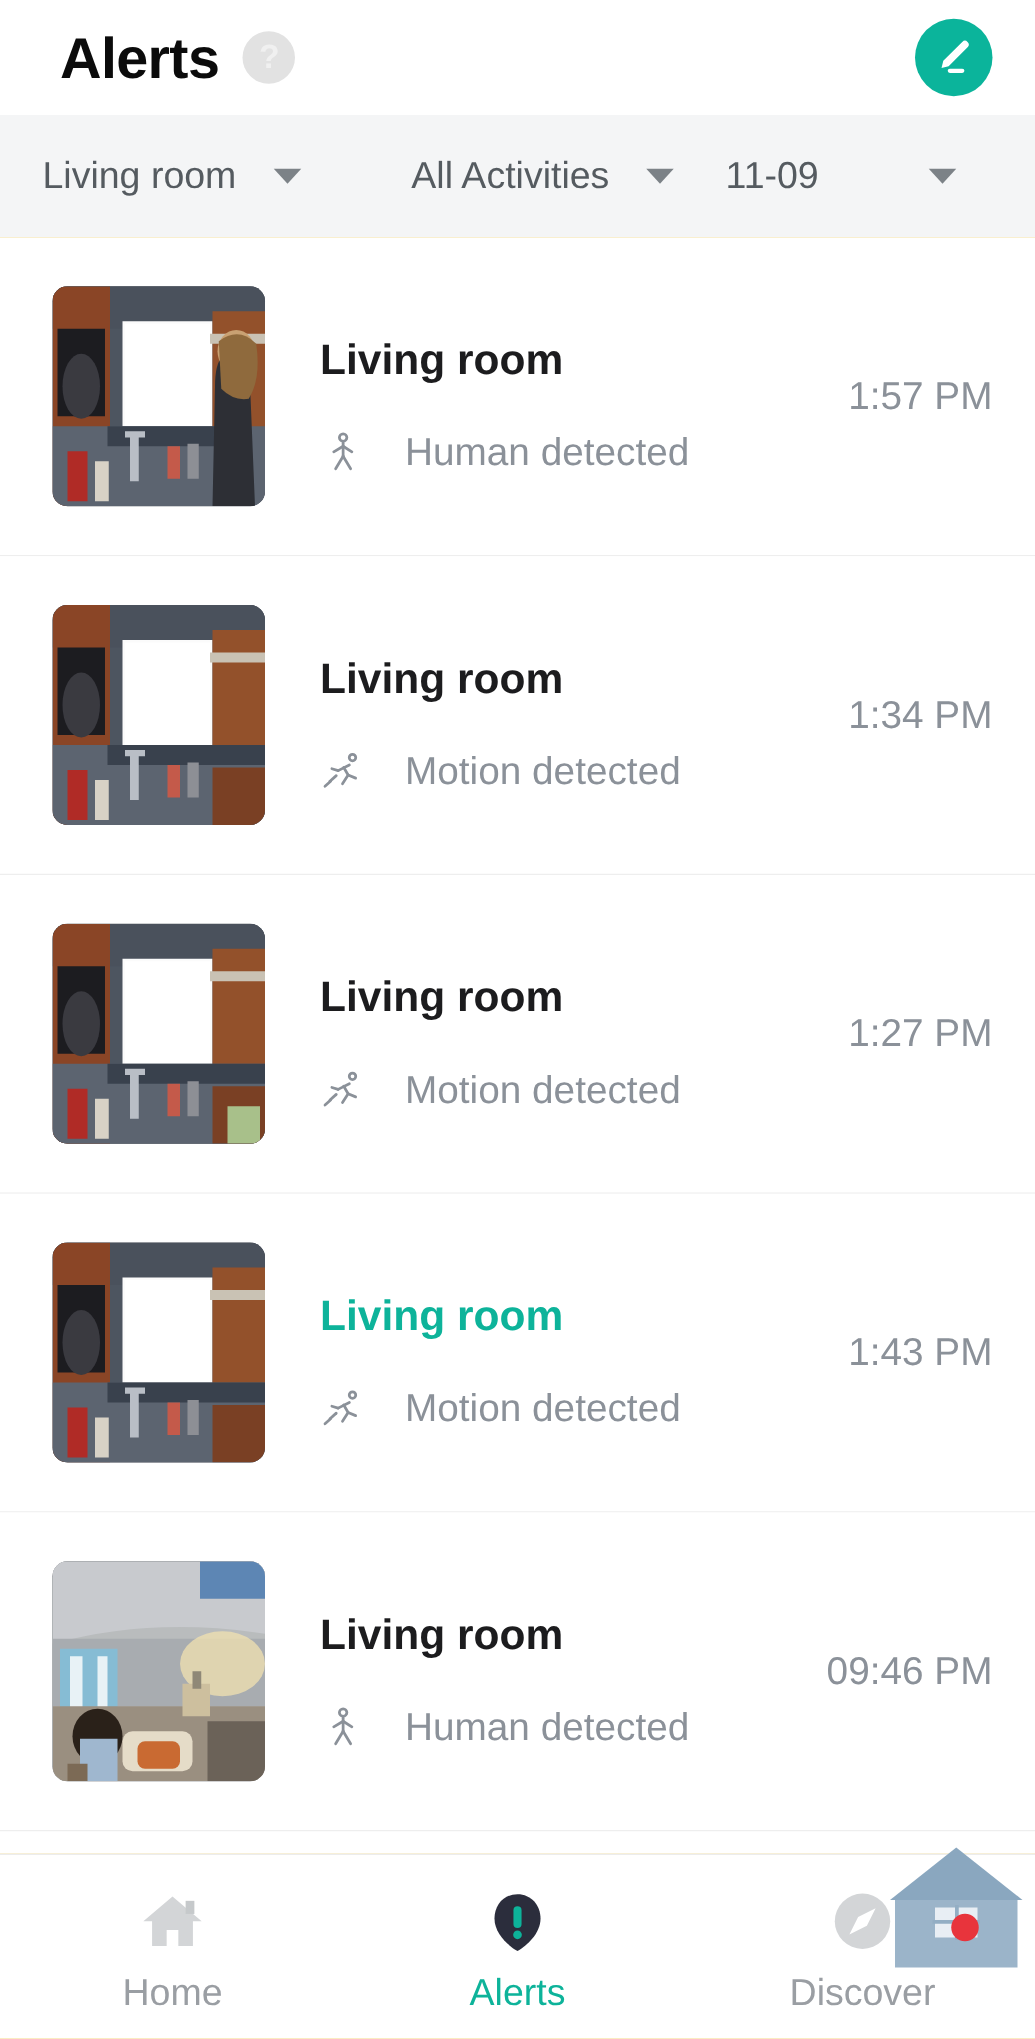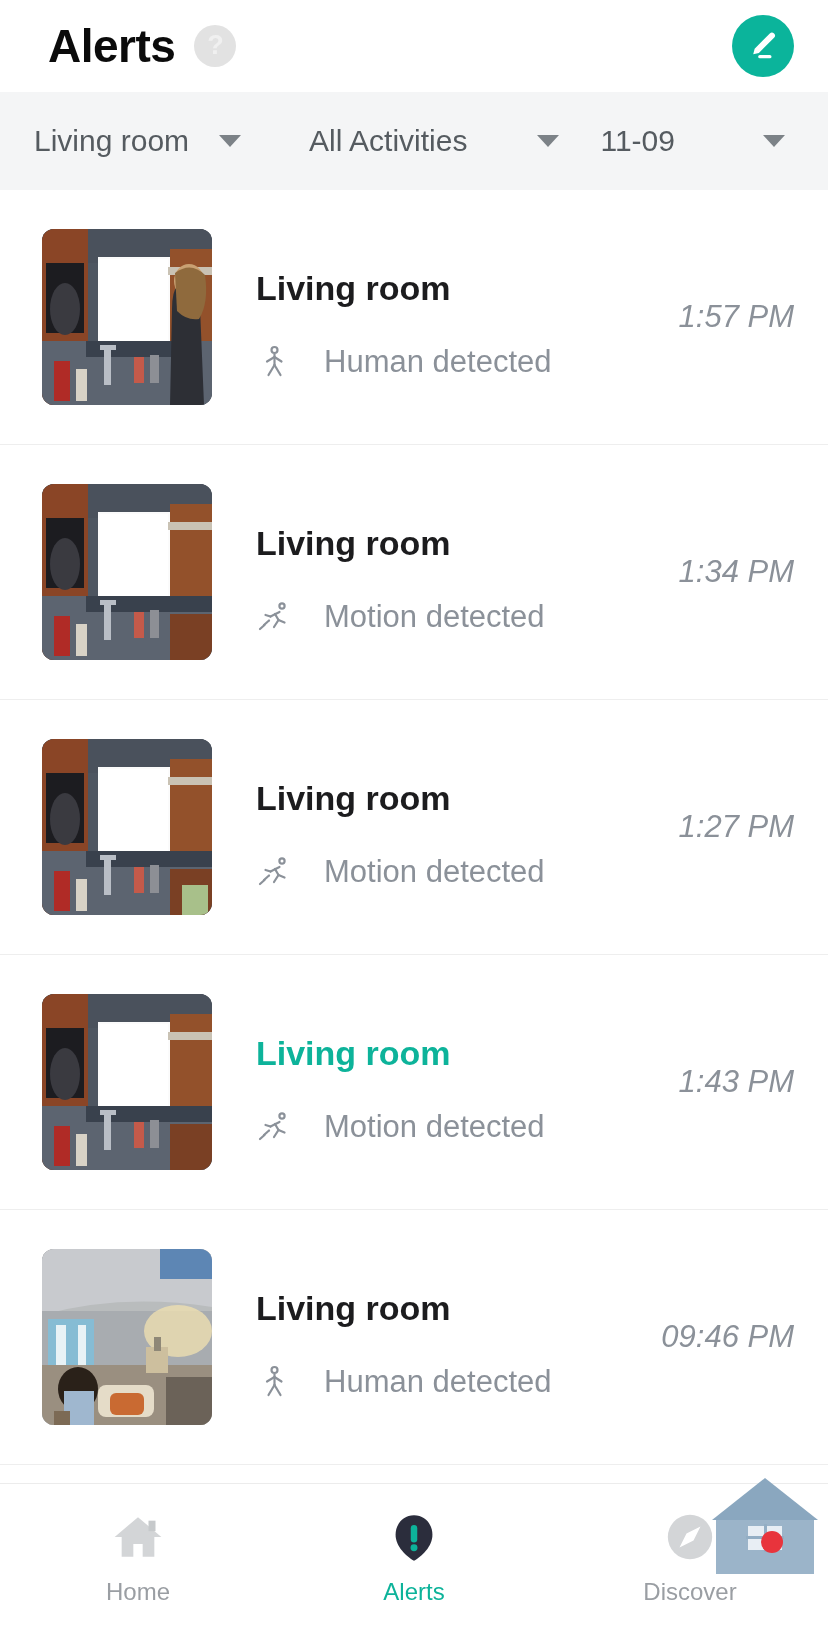--- a/index.html
+++ b/index.html
@@ -42,21 +42,21 @@
   .filter-bar {
     height: 98px; flex: 0 0 98px;
     background: #f4f5f6;
     display: flex; align-items: center;
   }
   .filter {
     display: flex; align-items: center; cursor: pointer;
     color: #555b60; font-size: 30px; white-space: nowrap;
   }
   .filter-room     { margin-left: 34px; }
-  .filter-activity { margin-left: 68px; gap: 40px; }
+  .filter-activity { margin-left: 88px; }
   .filter-date     { margin-left: 41px; }
   .caret {
     width: 0; height: 0; margin-left: 30px;
     border-left: 11px solid transparent;
     border-right: 11px solid transparent;
     border-top: 12px solid #7c8287;
   }
   .filter-date .caret { margin-left: 88px; }
 
   
@@ -87,39 +87,39 @@
   .row-location.accent { color: #0db39a; }
   .row-event {
     display: flex; align-items: center;
     margin-top: 36px;
   }
   .event-icon { width: 36px; height: 36px; flex: 0 0 36px; margin-right: 16px; }
   .event-icon svg { display: block; width: 36px; height: 36px; }
   .event-label { font-size: 31px; color: #8b9199; white-space: nowrap; margin-left: 16px; }
   .row-time {
     flex: 0 0 auto; padding-left: 14px;
-    font-size: 31px; color: #8b9199; white-space: nowrap; font-style: italic;
+    font-size: 31px; color: #8b9199; white-space: nowrap;
   }
 
   
   .bottom-nav {
     height: 148px; flex: 0 0 148px;
     background: #ffffff;
     border-top: 1px solid #ececec;
     display: flex; align-items: flex-start;
     padding-top: 22px;
   }
   .nav-item {
     flex: 1 1 25%;
     display: flex; flex-direction: column; align-items: center;
     cursor: pointer; position: relative;
   }
   .nav-icon { width: 62px; height: 62px; display: flex; align-items: center; justify-content: center; }
   .nav-icon svg { display: block; }
-  .nav-label { margin-top: 10px; font-size: 24px; color: #9a9ea3; }
+  .nav-label { margin-top: 10px; font-size: 30px; color: #9a9ea3; }
   .nav-item.active .nav-label { color: #0db39a; }
   .discover-overlay {
     position: absolute; top: -30px; right: 8px;
     width: 110px; height: 104px; pointer-events: none;
   }
   .discover-overlay svg { display:block; width:110px; height:104px; }
 </style>
 </head>
 <body>
 

